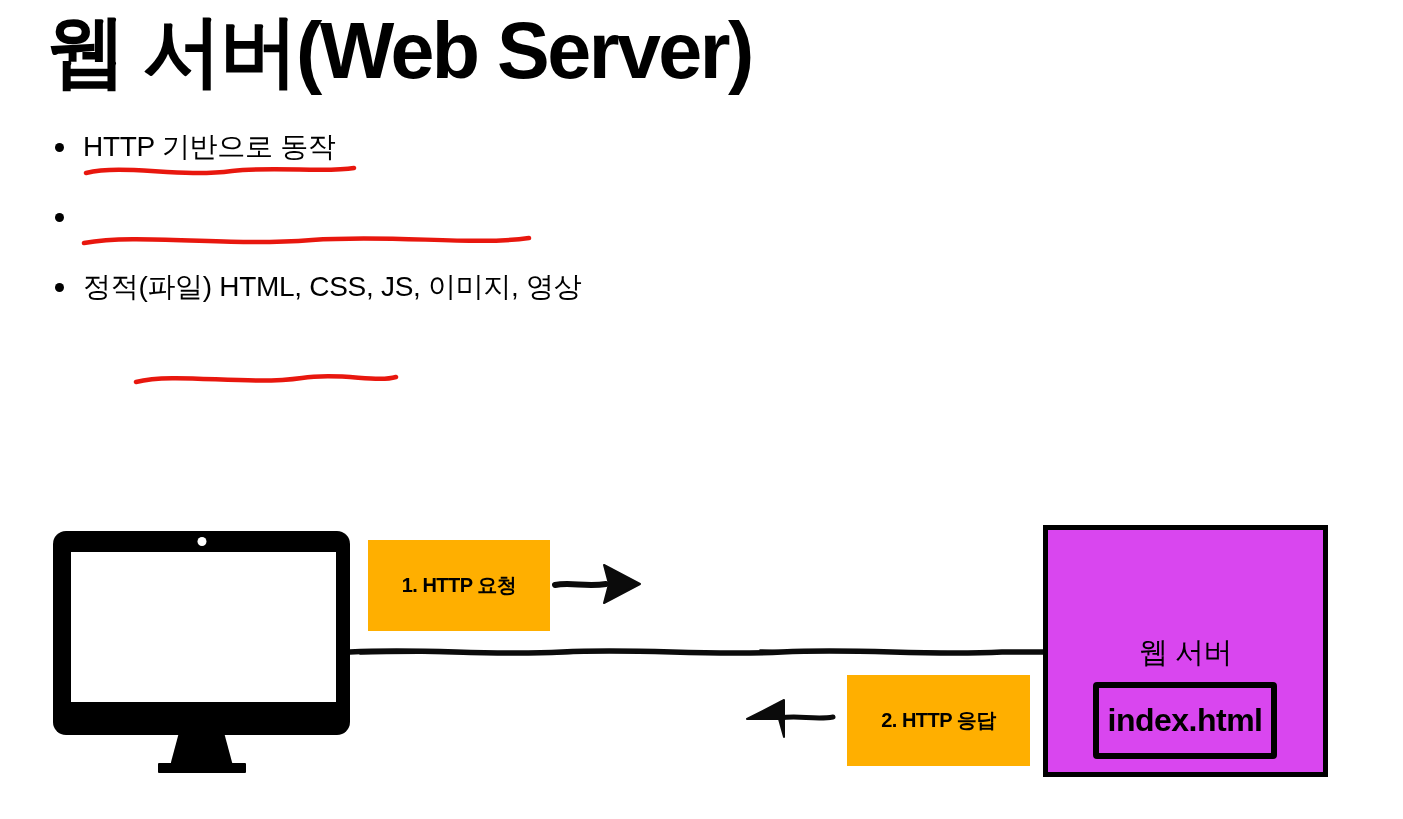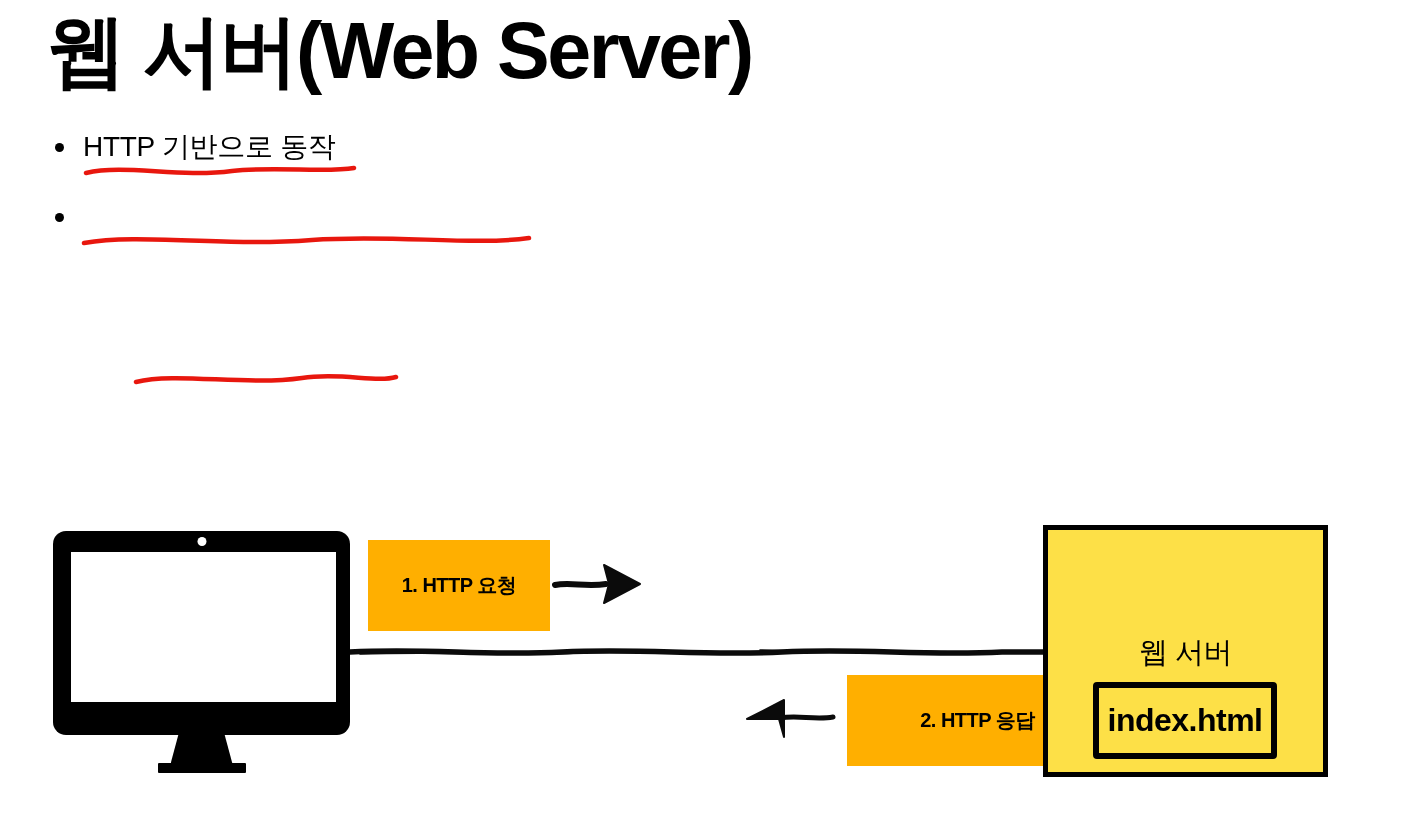--- a/index.html
+++ b/index.html
@@ -96,28 +96,28 @@
 
   
   .step-badge {
     display: flex; align-items: center; justify-content: center;
     background: #FFAF00;
     font-size: 20px; font-weight: bold;
     letter-spacing: -0.5px;
     white-space: nowrap;
   }
   .req-badge { left: 368px; top: 540px; width: 182px; height: 91px; }
-  .res-badge { left: 847px; top: 675px; width: 183px; height: 91px; padding-left: 39px; }
+  .res-badge { left: 847px; top: 675px; width: 183px; height: 91px; }
 
   
   .server-box {
     left: 1043px; top: 525px; width: 285px; height: 252px;
     box-sizing: border-box;
     border: 5px solid #000;
-    background: #fde047;
+    background: #d946ef;
   }
   .server-label {
     position: absolute; left: 0; top: 103px; width: 100%;
     text-align: center; font-size: 29px; letter-spacing: -0.5px;
   }
   .file-pill {
     position: absolute; left: 45px; top: 152px;
     box-sizing: border-box;
     width: 184px; height: 77px;
     border: 6px solid #000; border-radius: 4px;
@@ -132,20 +132,24 @@
 
   <h1 class="page-title">웹 서버(Web Server)</h1>
 
   <ul class="bullets">
     <li>
       <span class="bullet-dot"></span>
       <span>HTTP 기반으로 동작</span>
     </li>
     <li>
       <span class="bullet-dot"></span>
+    </li>
+    <li>
+      <span class="bullet-dot"></span>
+      <span>정적(파일) HTML, CSS, JS, 이미지, 영상</span>
     </li>
   </ul>
 
   <svg class="decor" viewBox="0 0 1403 819">
     <g fill="none" stroke="#E8170E" stroke-width="4.5" stroke-linecap="round">
       <path d="M86 173 C 125 164, 178 178, 232 171 C 274 166, 326 173, 354 168"></path>
     </g>
     <g fill="none" stroke="#E8170E" stroke-width="4.5" stroke-linecap="round">
       <path d="M84 243 C 140 233, 222 247, 312 240 C 392 234, 472 246, 529 238"></path>
     </g>

